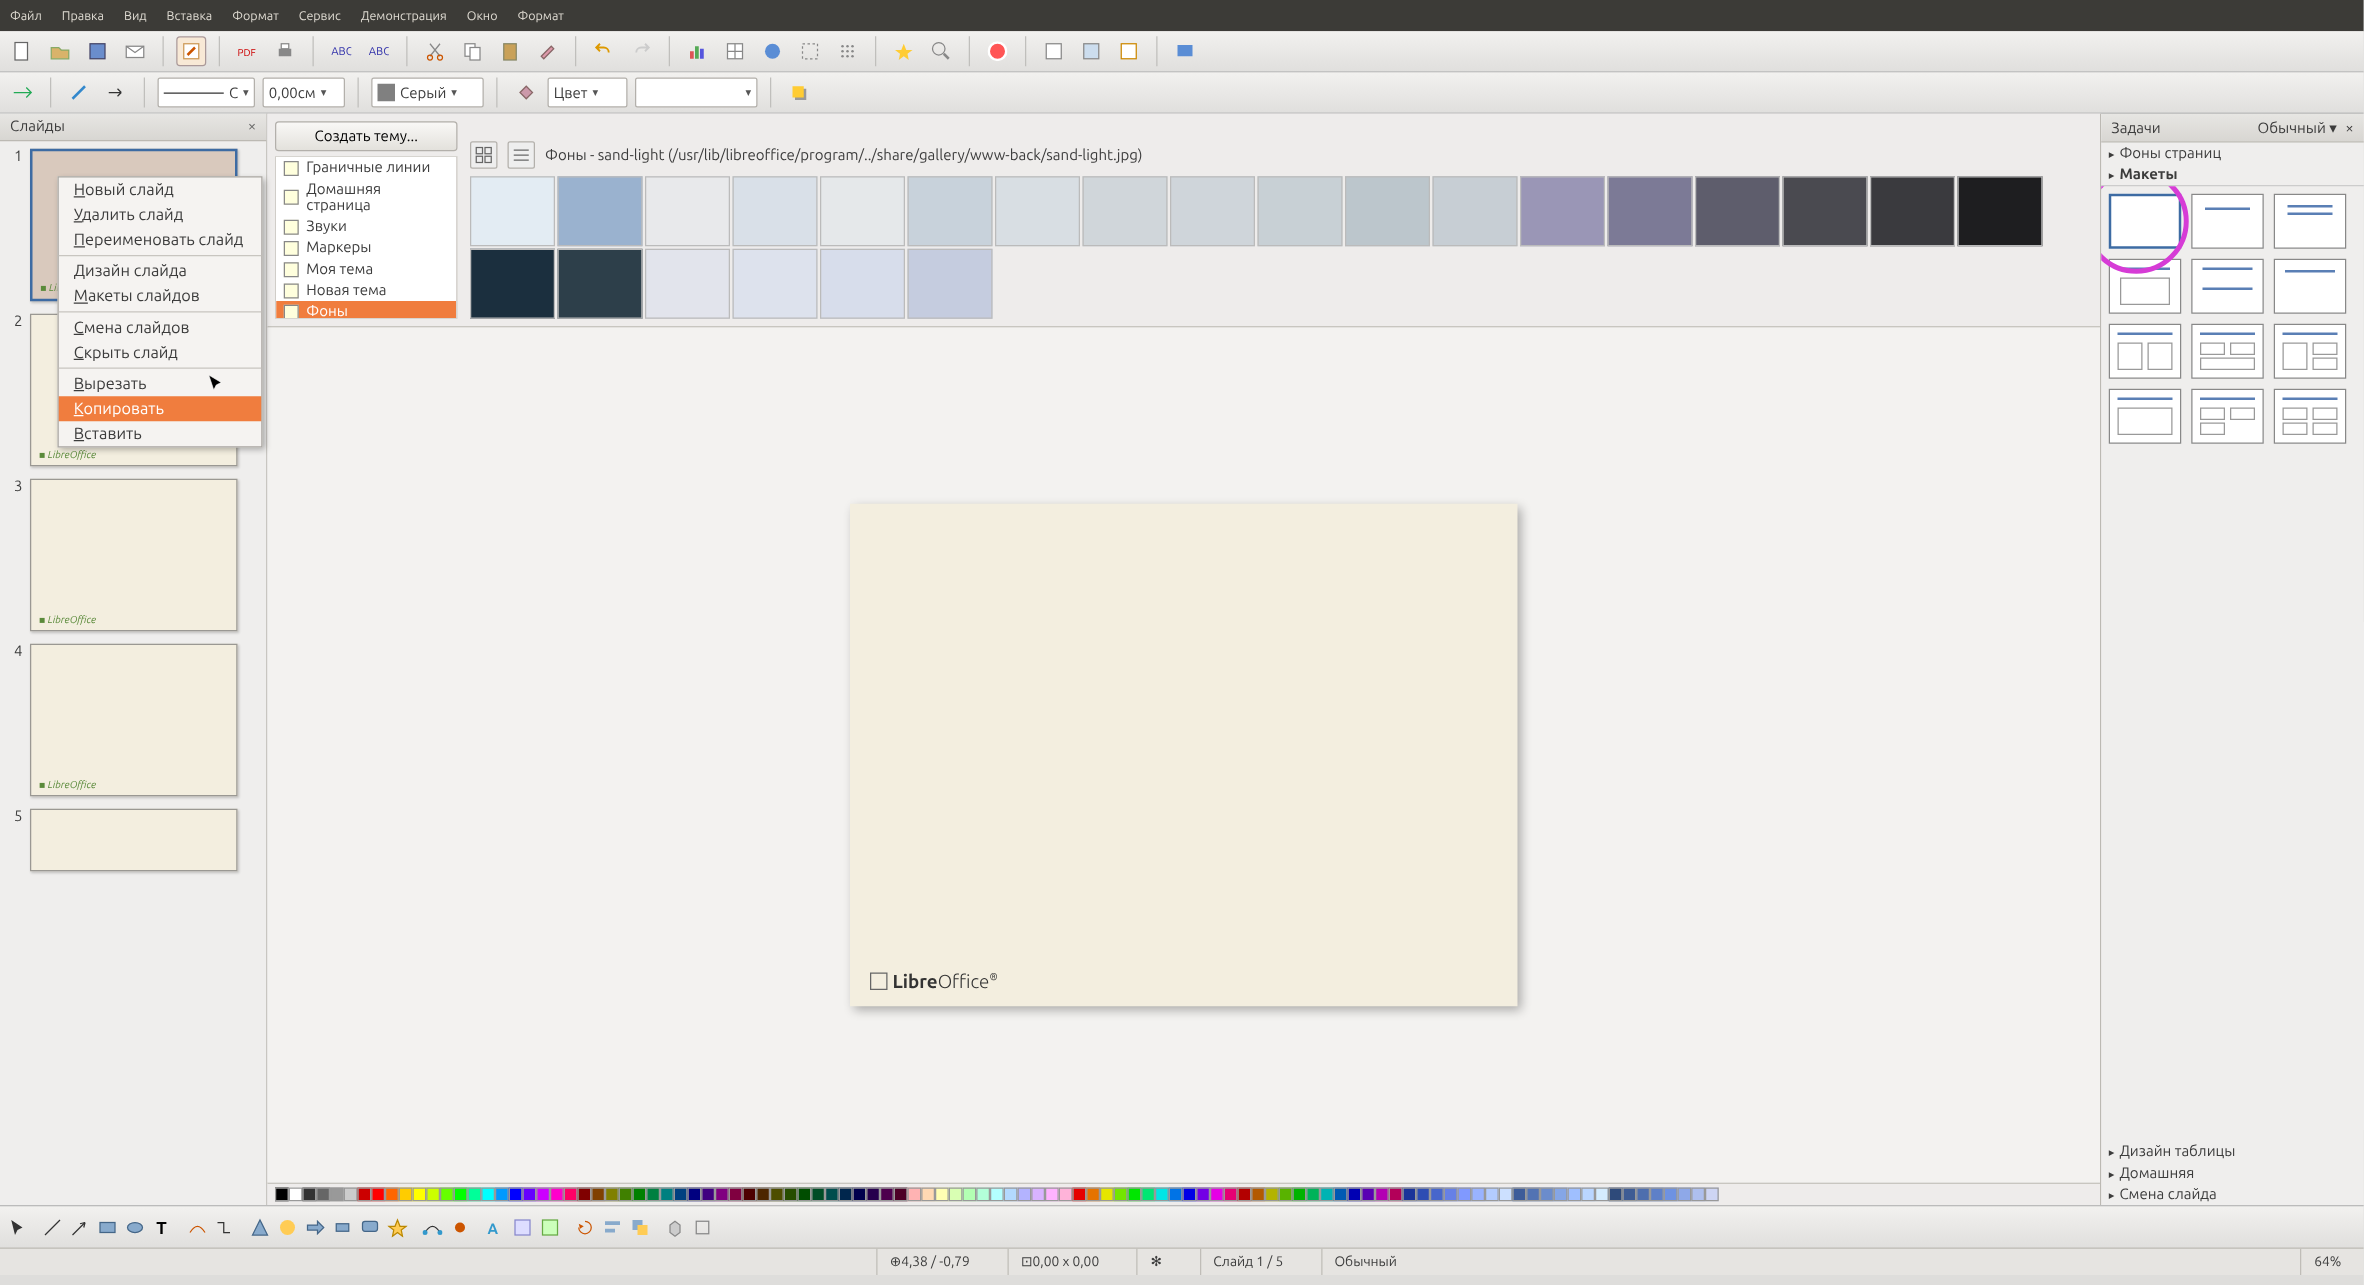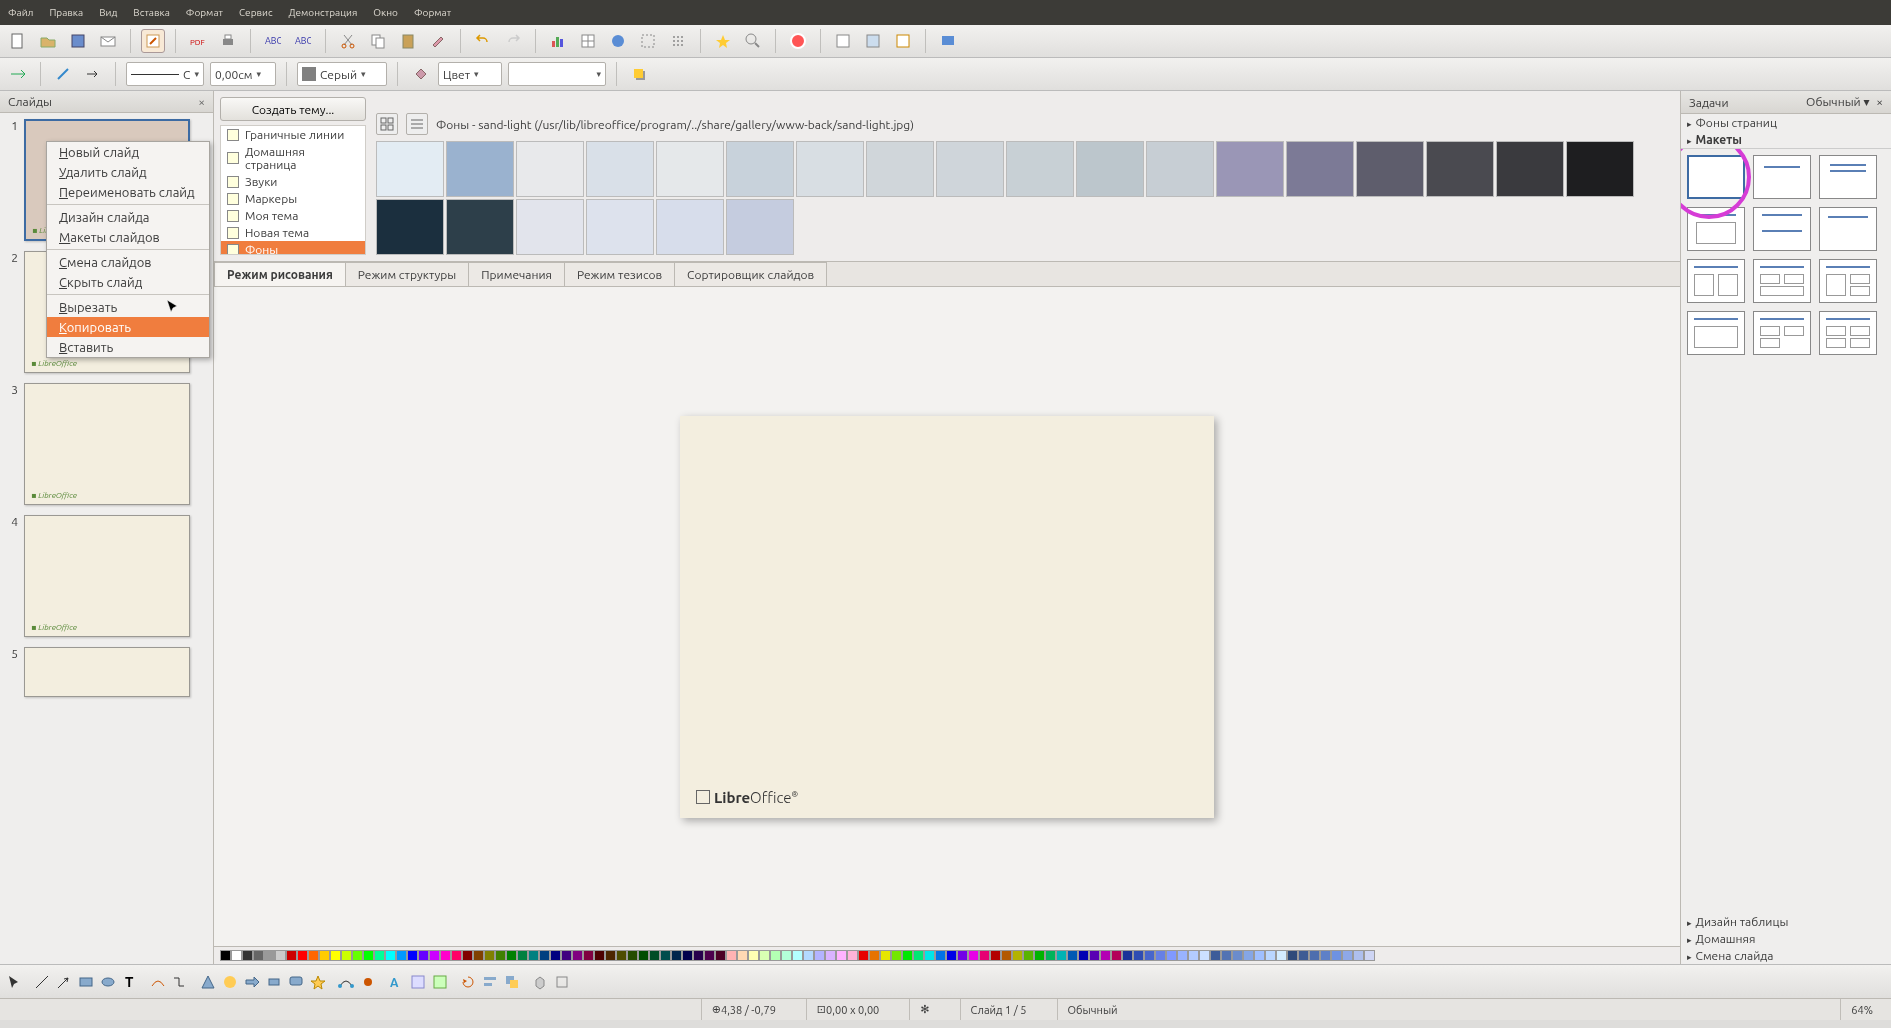--- a/index.html
+++ b/index.html
@@ -453,27 +453,20 @@
               <div class="gthumb" style="background: rgb(45, 63, 74);"></div>
               <div class="gthumb" style="background: rgb(226, 228, 236);"></div>
               <div class="gthumb" style="background: rgb(221, 226, 237);"></div>
               <div class="gthumb" style="background: rgb(215, 221, 235);"></div>
               <div class="gthumb" style="background: rgb(197, 204, 223);"></div>
             </div>
         </div>
       </div>
     </div>
 
-    <div class="viewtabs" id="viewtabs">
-        <div class="tab active">Режим рисования</div>
-        <div class="tab">Режим структуры</div>
-        <div class="tab">Примечания</div>
-        <div class="tab">Режим тезисов</div>
-        <div class="tab">Сортировщик слайдов</div>
-      </div>
 
     <div class="canvas">
       <div class="slide">
         <div class="slogo">
           <div class="sq"></div>
           <span><b>Libre</b><span style="font-weight:300" title="LibreOffice">Office</span><sup style="font-size:8px;">®</sup></span>
         </div>
       </div>
     </div>
 

